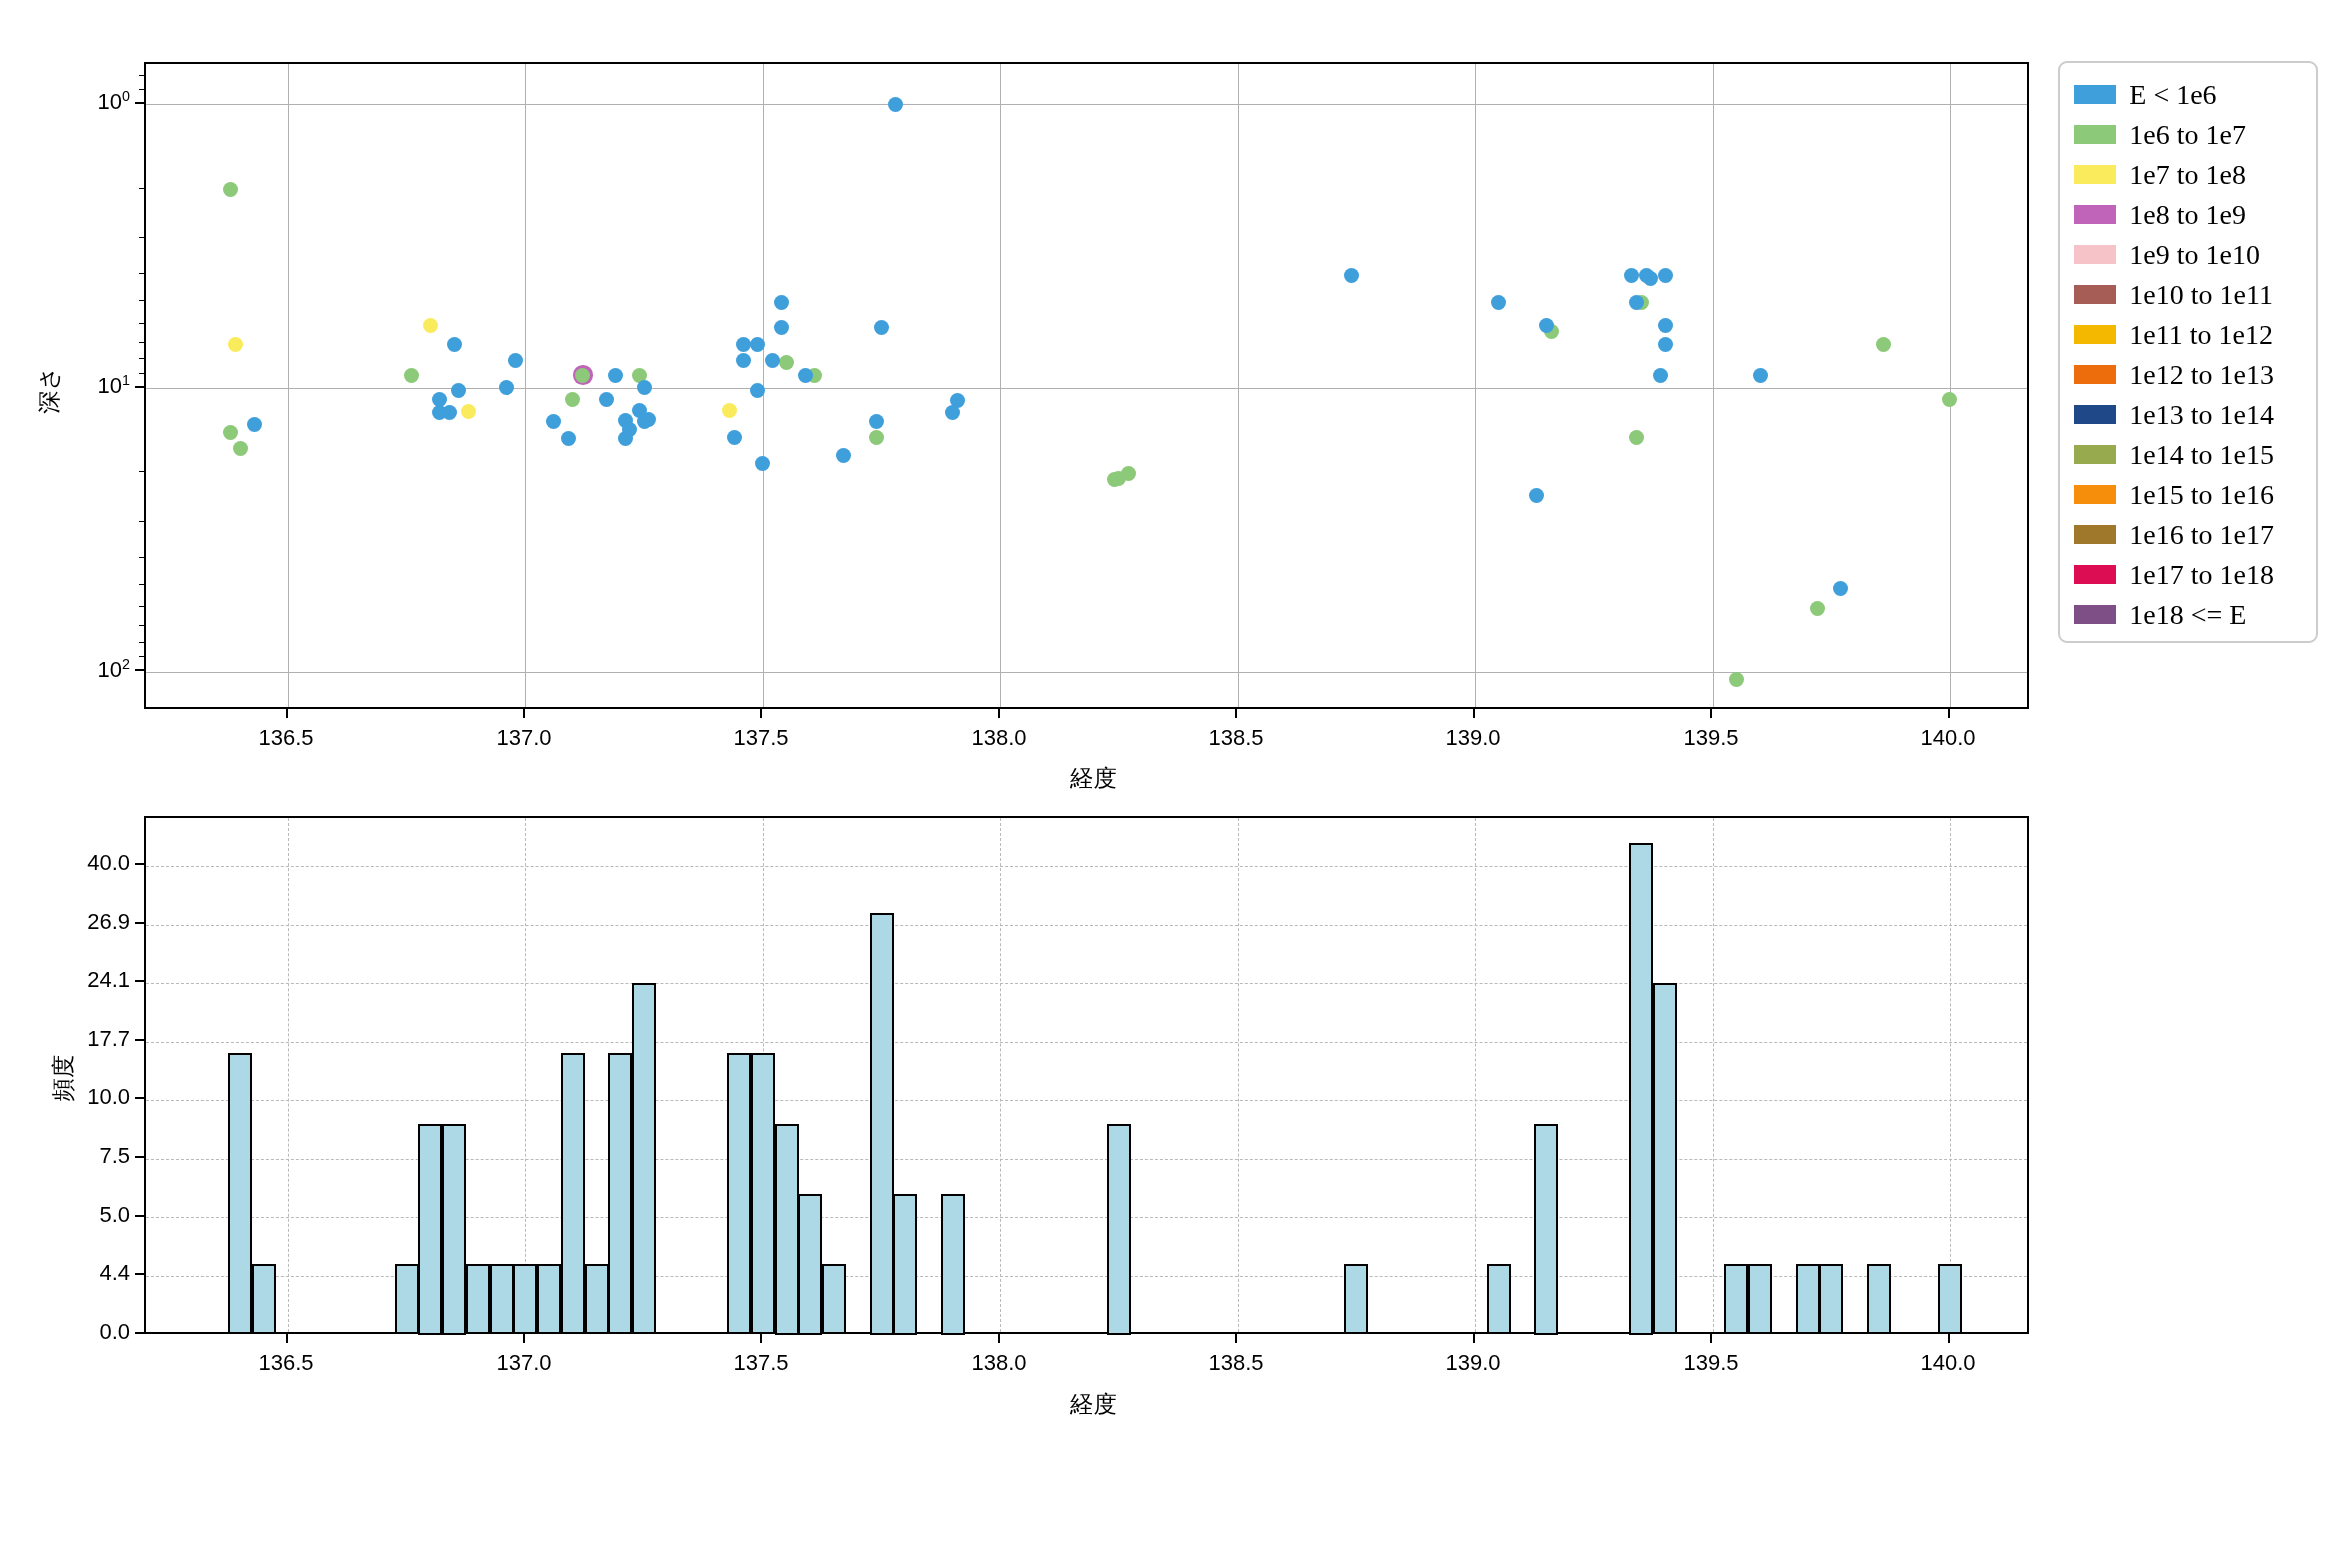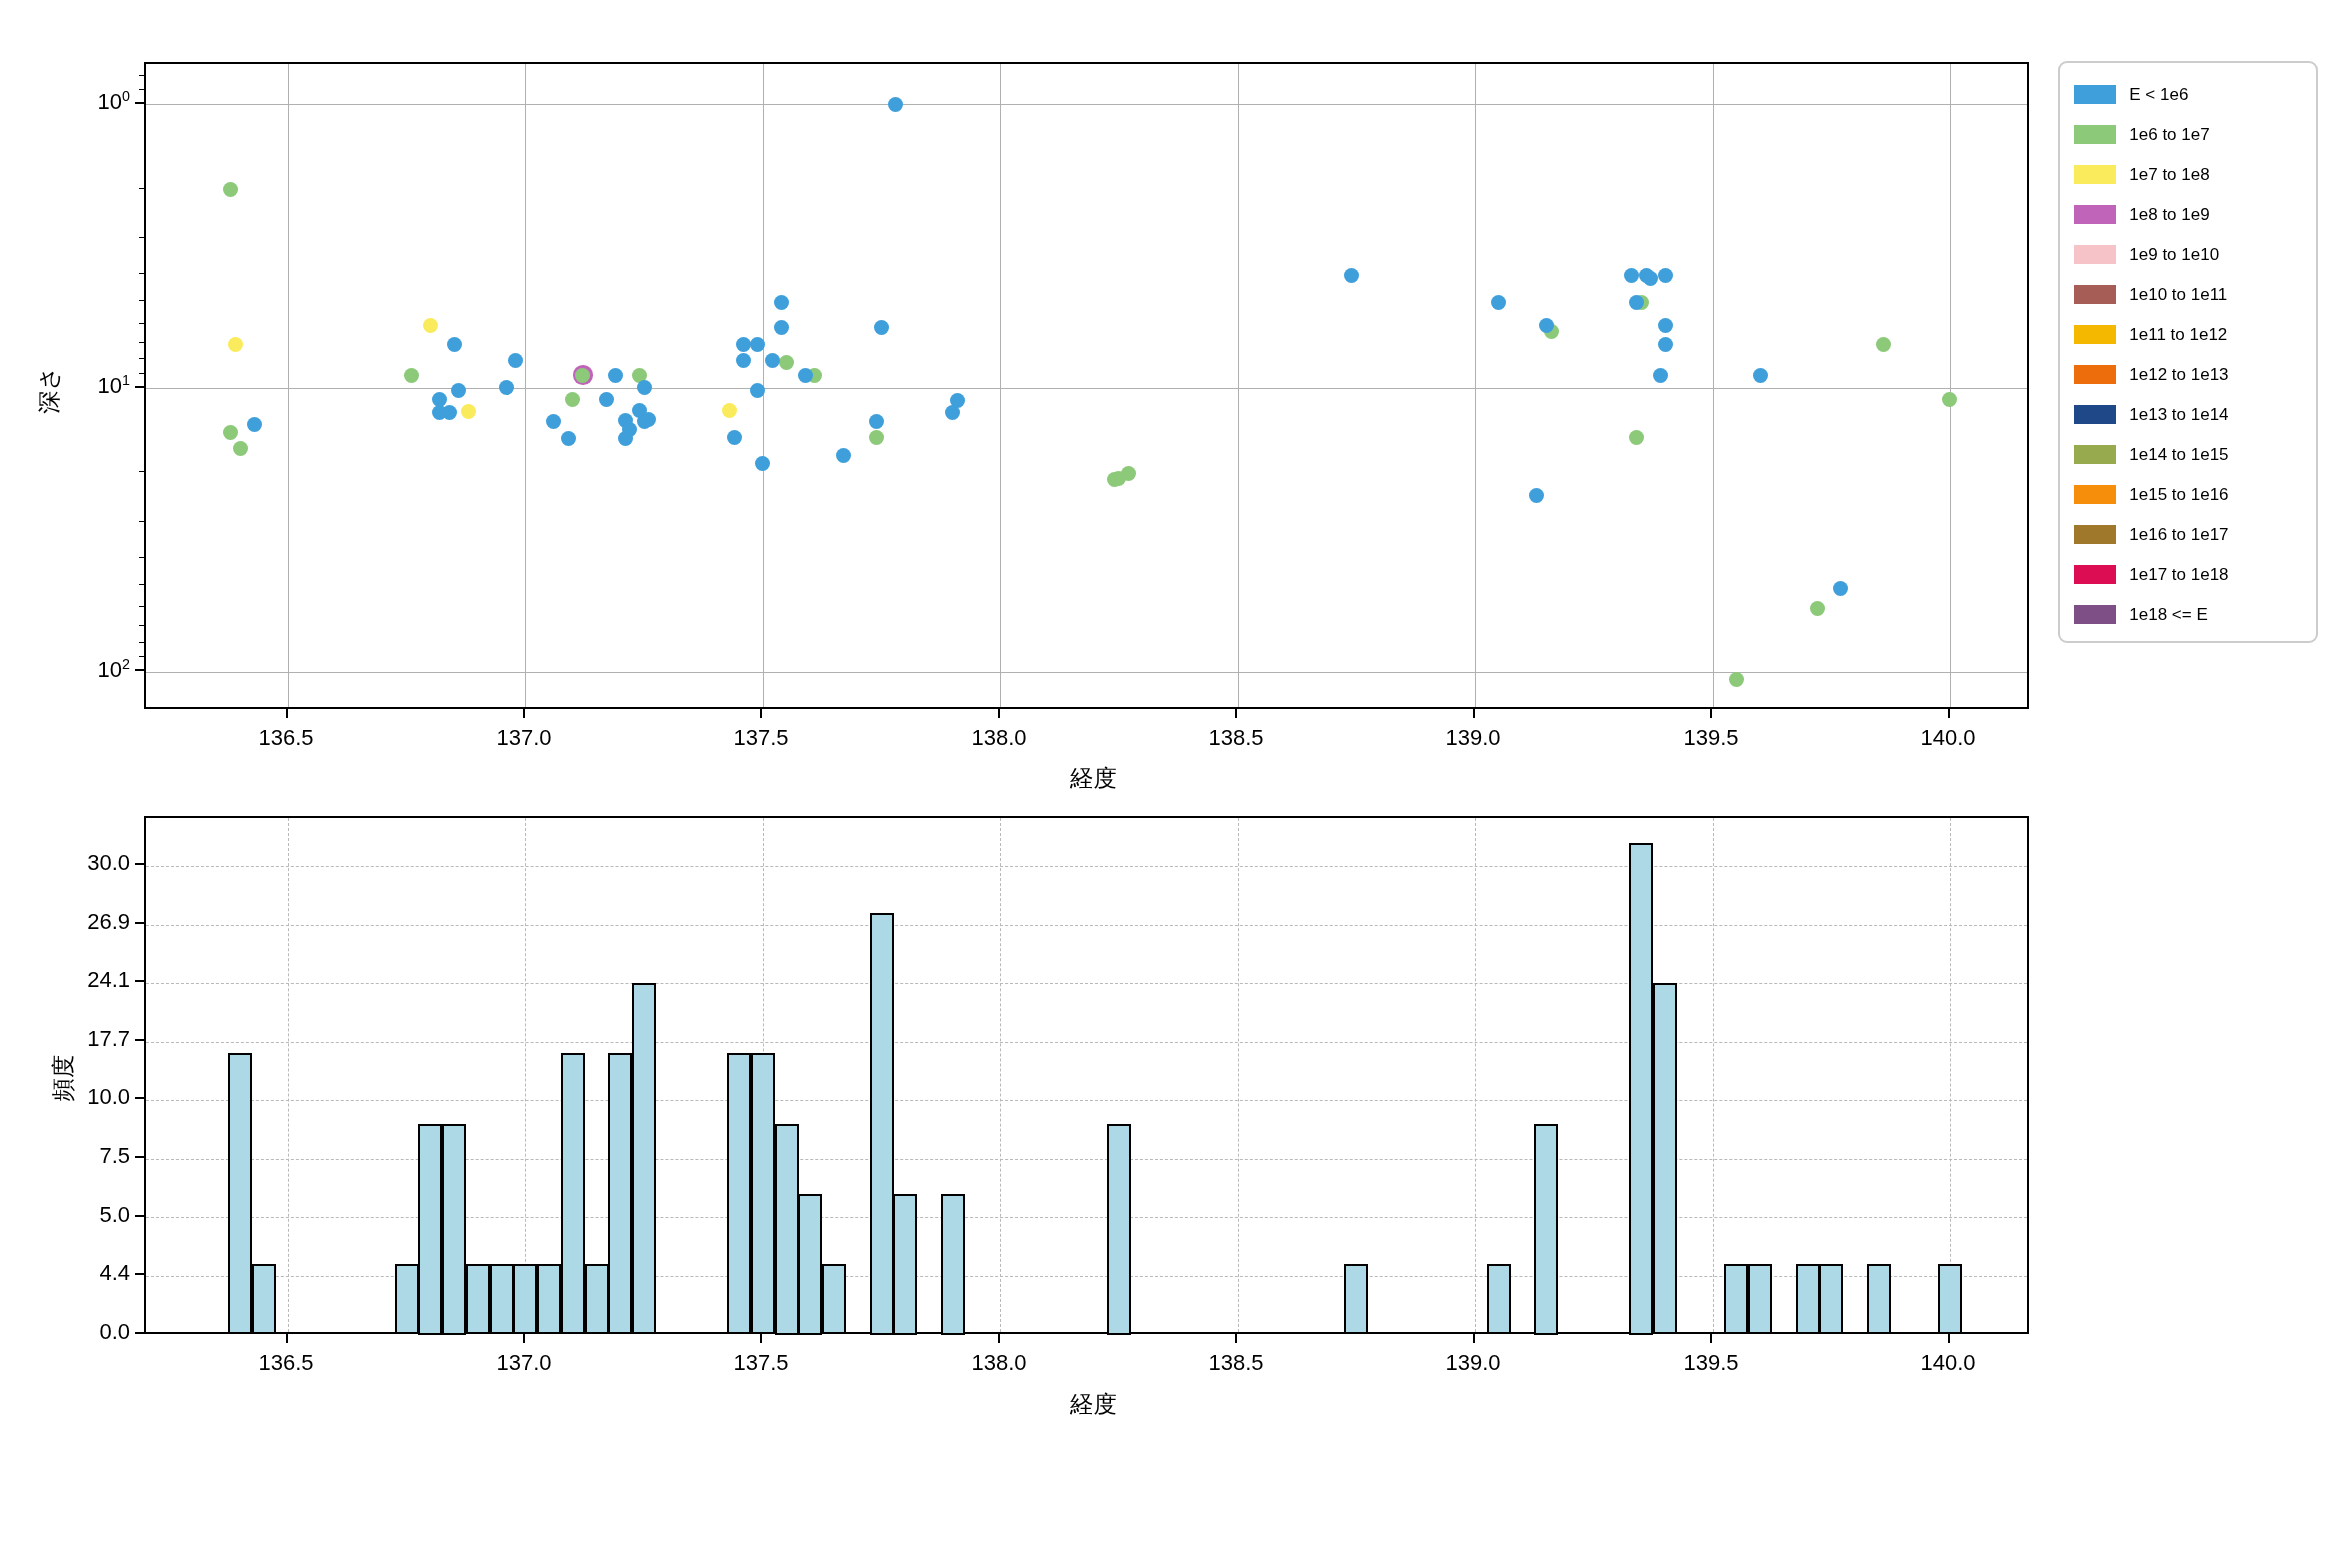--- a/index.html
+++ b/index.html
@@ -16,21 +16,21 @@
   .tick{position:absolute;background:#000;}
   .ticklabel{position:absolute;font-size:22px;white-space:nowrap;}
   .xticklabel{transform:translateX(-50%);}
   .yticklabel{transform:translateX(-100%);}
   .axis-label{position:absolute;font-size:23.4px;white-space:nowrap;}
   .rot{transform:rotate(-90deg);transform-origin:center center;}
   #title{position:absolute;left:144px;top:18px;width:1885px;text-align:center;font-size:25px;}
   #legend{position:absolute;left:2058px;top:61px;width:260px;background:#fff;border:2px solid #ccc;border-radius:9px;padding:11.7px 0 6.5px 0;box-sizing:border-box;}
   .legend-row{display:flex;align-items:center;height:40px;padding-left:14.3px;}
   .legend-swatch{width:42px;height:19.5px;margin-right:13px;flex:0 0 auto;}
-  .legend-label{font-size:17px;}
+  .legend-label{font-size:28px;font-family:Liberation Serif, serif;}
   sup{font-size:14.3px;}
 </style>
 </head>
 <body>
 
 <div id="figure">
 
   <div id="scatter-axes" class="axes" style="left:144px;top:62px;width:1885px;height:647px;">
       <div class="gridline grid-v" style="left: 142px;"></div>
       <div class="gridline grid-v" style="left: 379px;"></div>
@@ -301,19 +301,19 @@
       <div class="ticklabel yticklabel" style="left: 130px; top: 1143px;">7.5</div>
       <div class="tick" style="left: 135px; top: 1097px; width: 9px; height: 2px;"></div>
       <div class="ticklabel yticklabel" style="left: 130px; top: 1084px;">10.0</div>
       <div class="tick" style="left: 135px; top: 1039px; width: 9px; height: 2px;"></div>
       <div class="ticklabel yticklabel" style="left: 130px; top: 1026px;">17.7</div>
       <div class="tick" style="left: 135px; top: 980px; width: 9px; height: 2px;"></div>
       <div class="ticklabel yticklabel" style="left: 130px; top: 967px;">24.1</div>
       <div class="tick" style="left: 135px; top: 922px; width: 9px; height: 2px;"></div>
       <div class="ticklabel yticklabel" style="left: 130px; top: 909px;">26.9</div>
       <div class="tick" style="left: 135px; top: 863px; width: 9px; height: 2px;"></div>
-      <div class="ticklabel yticklabel" style="left: 130px; top: 850px;">30.0</div>
+      <div class="ticklabel yticklabel" style="left: 130px; top: 850px;">40.0</div>
     </div>
 
   <div class="axis-label" style="left:1070px;top:1388px;">経度</div>
   <div class="axis-label rot" style="left:40px;top:1062px;">頻度</div>
 </div>
 
 
 </body></html>

